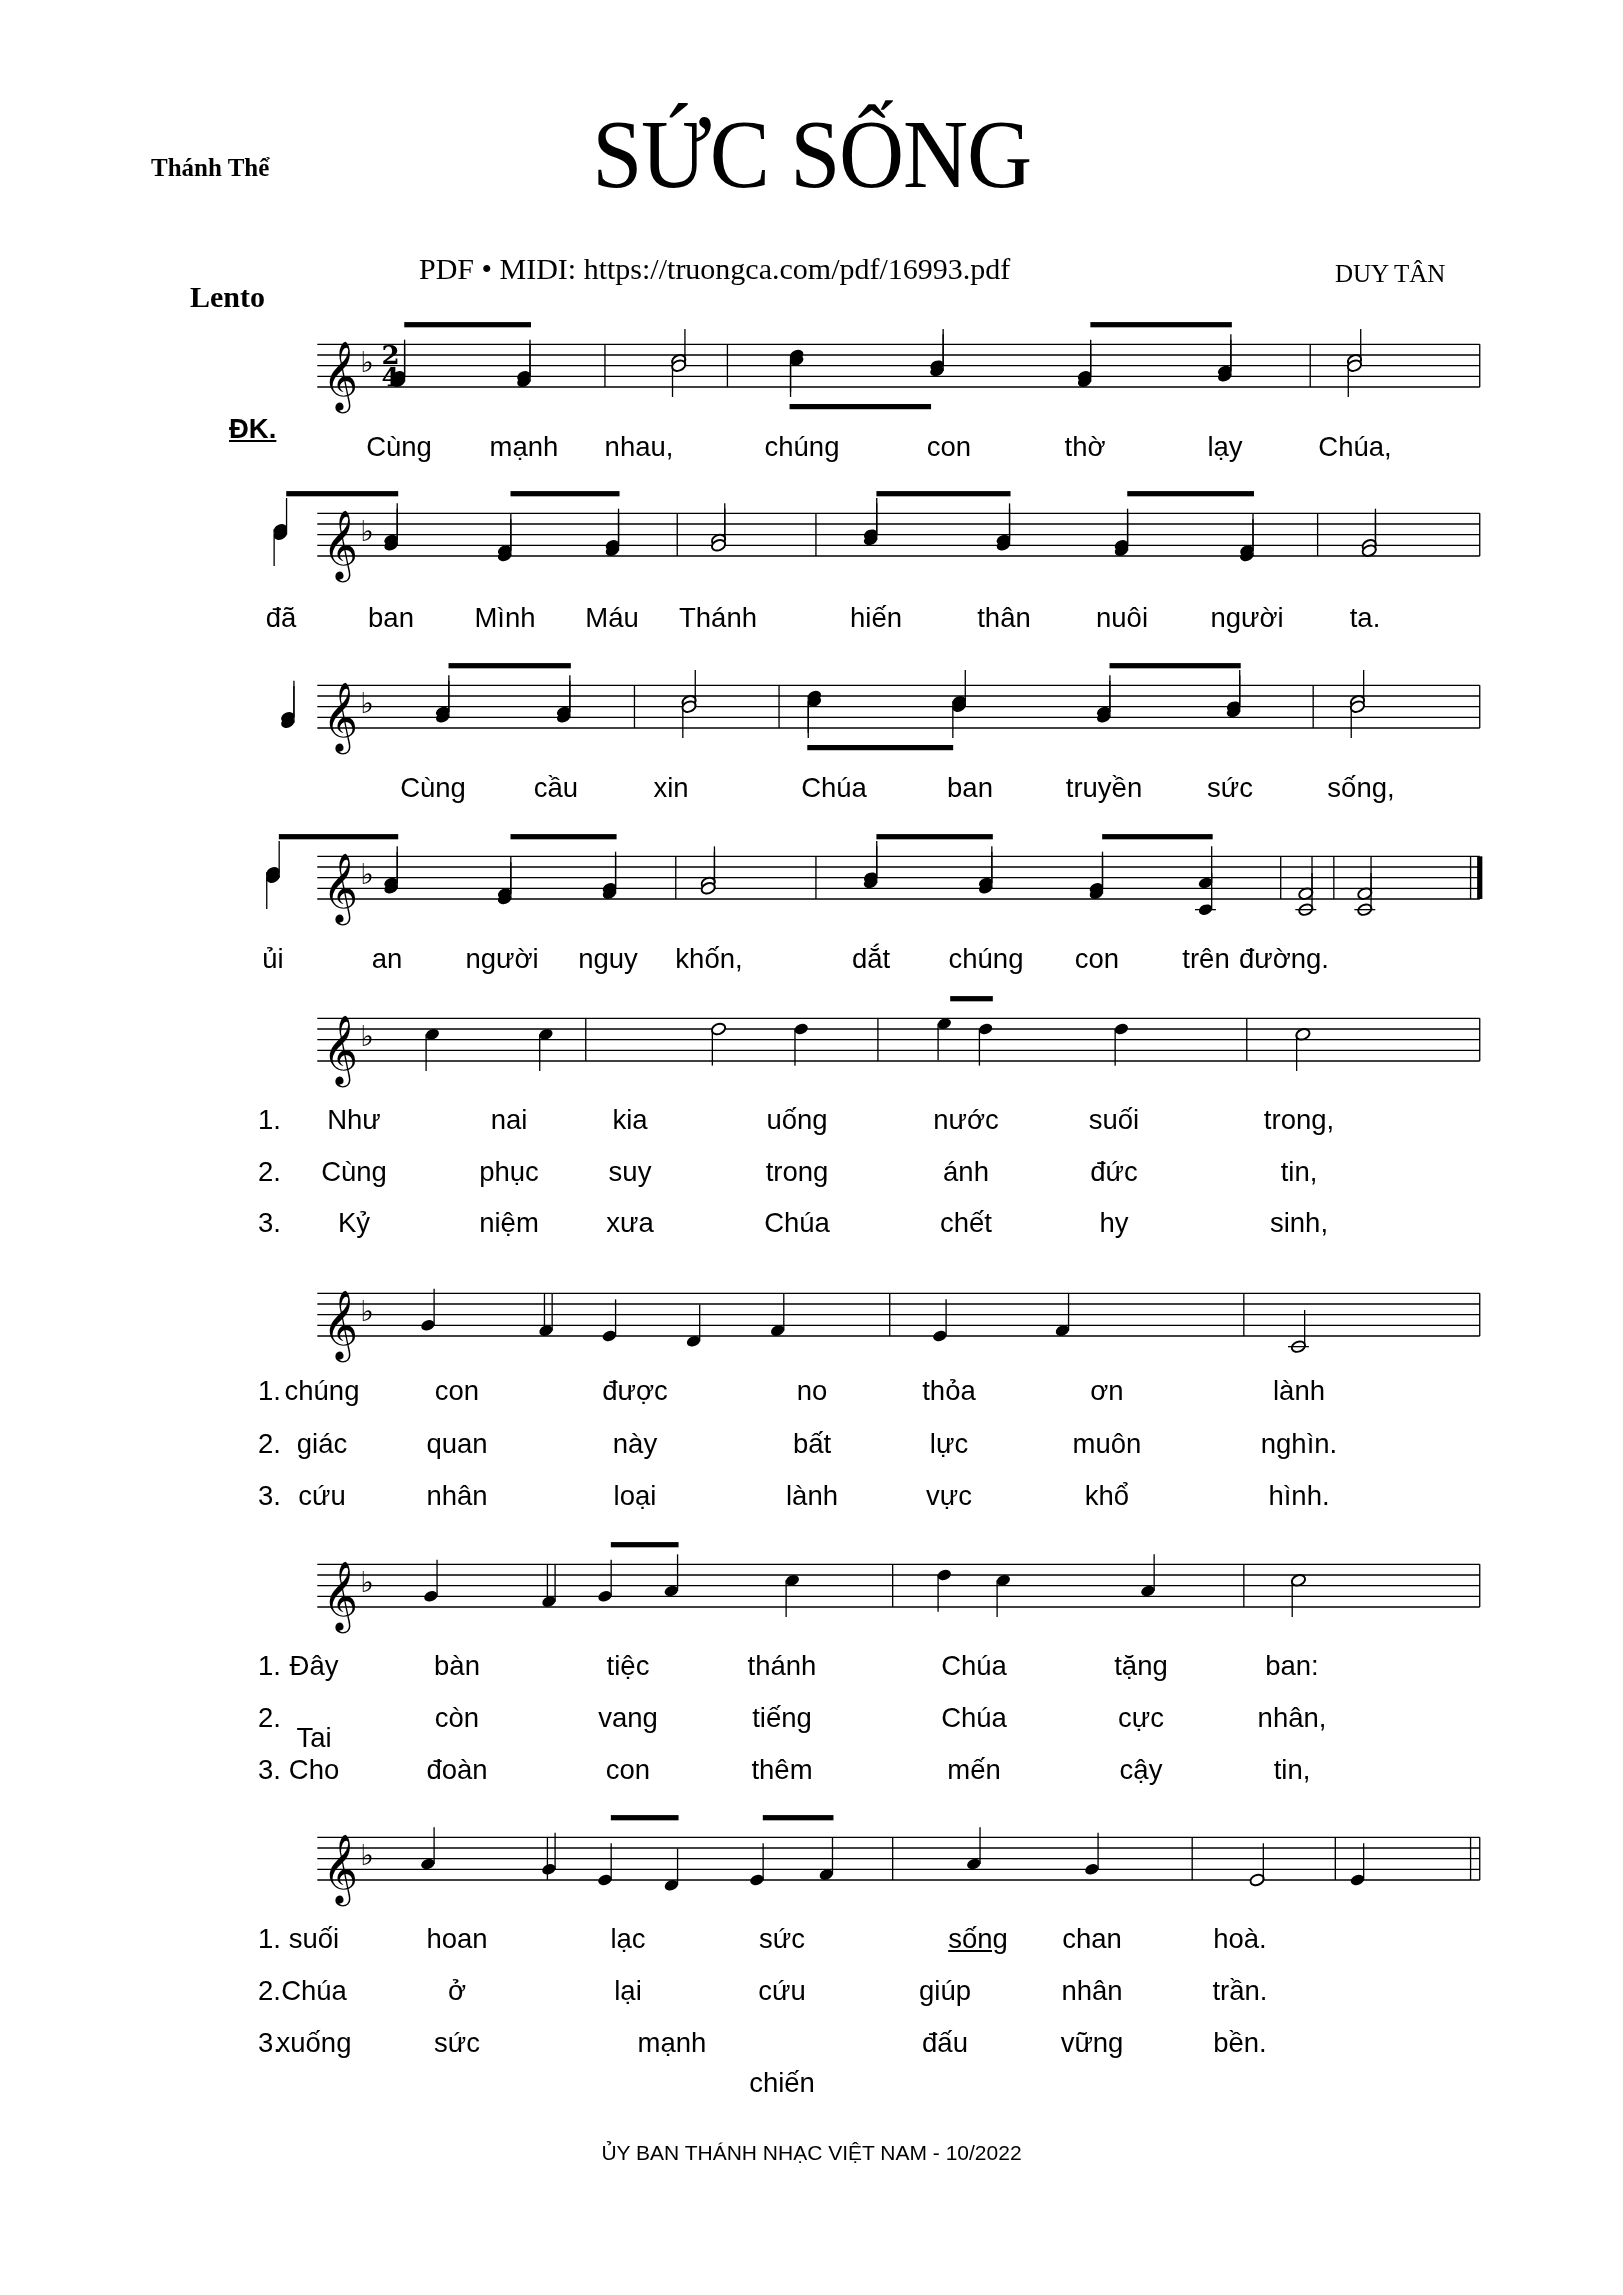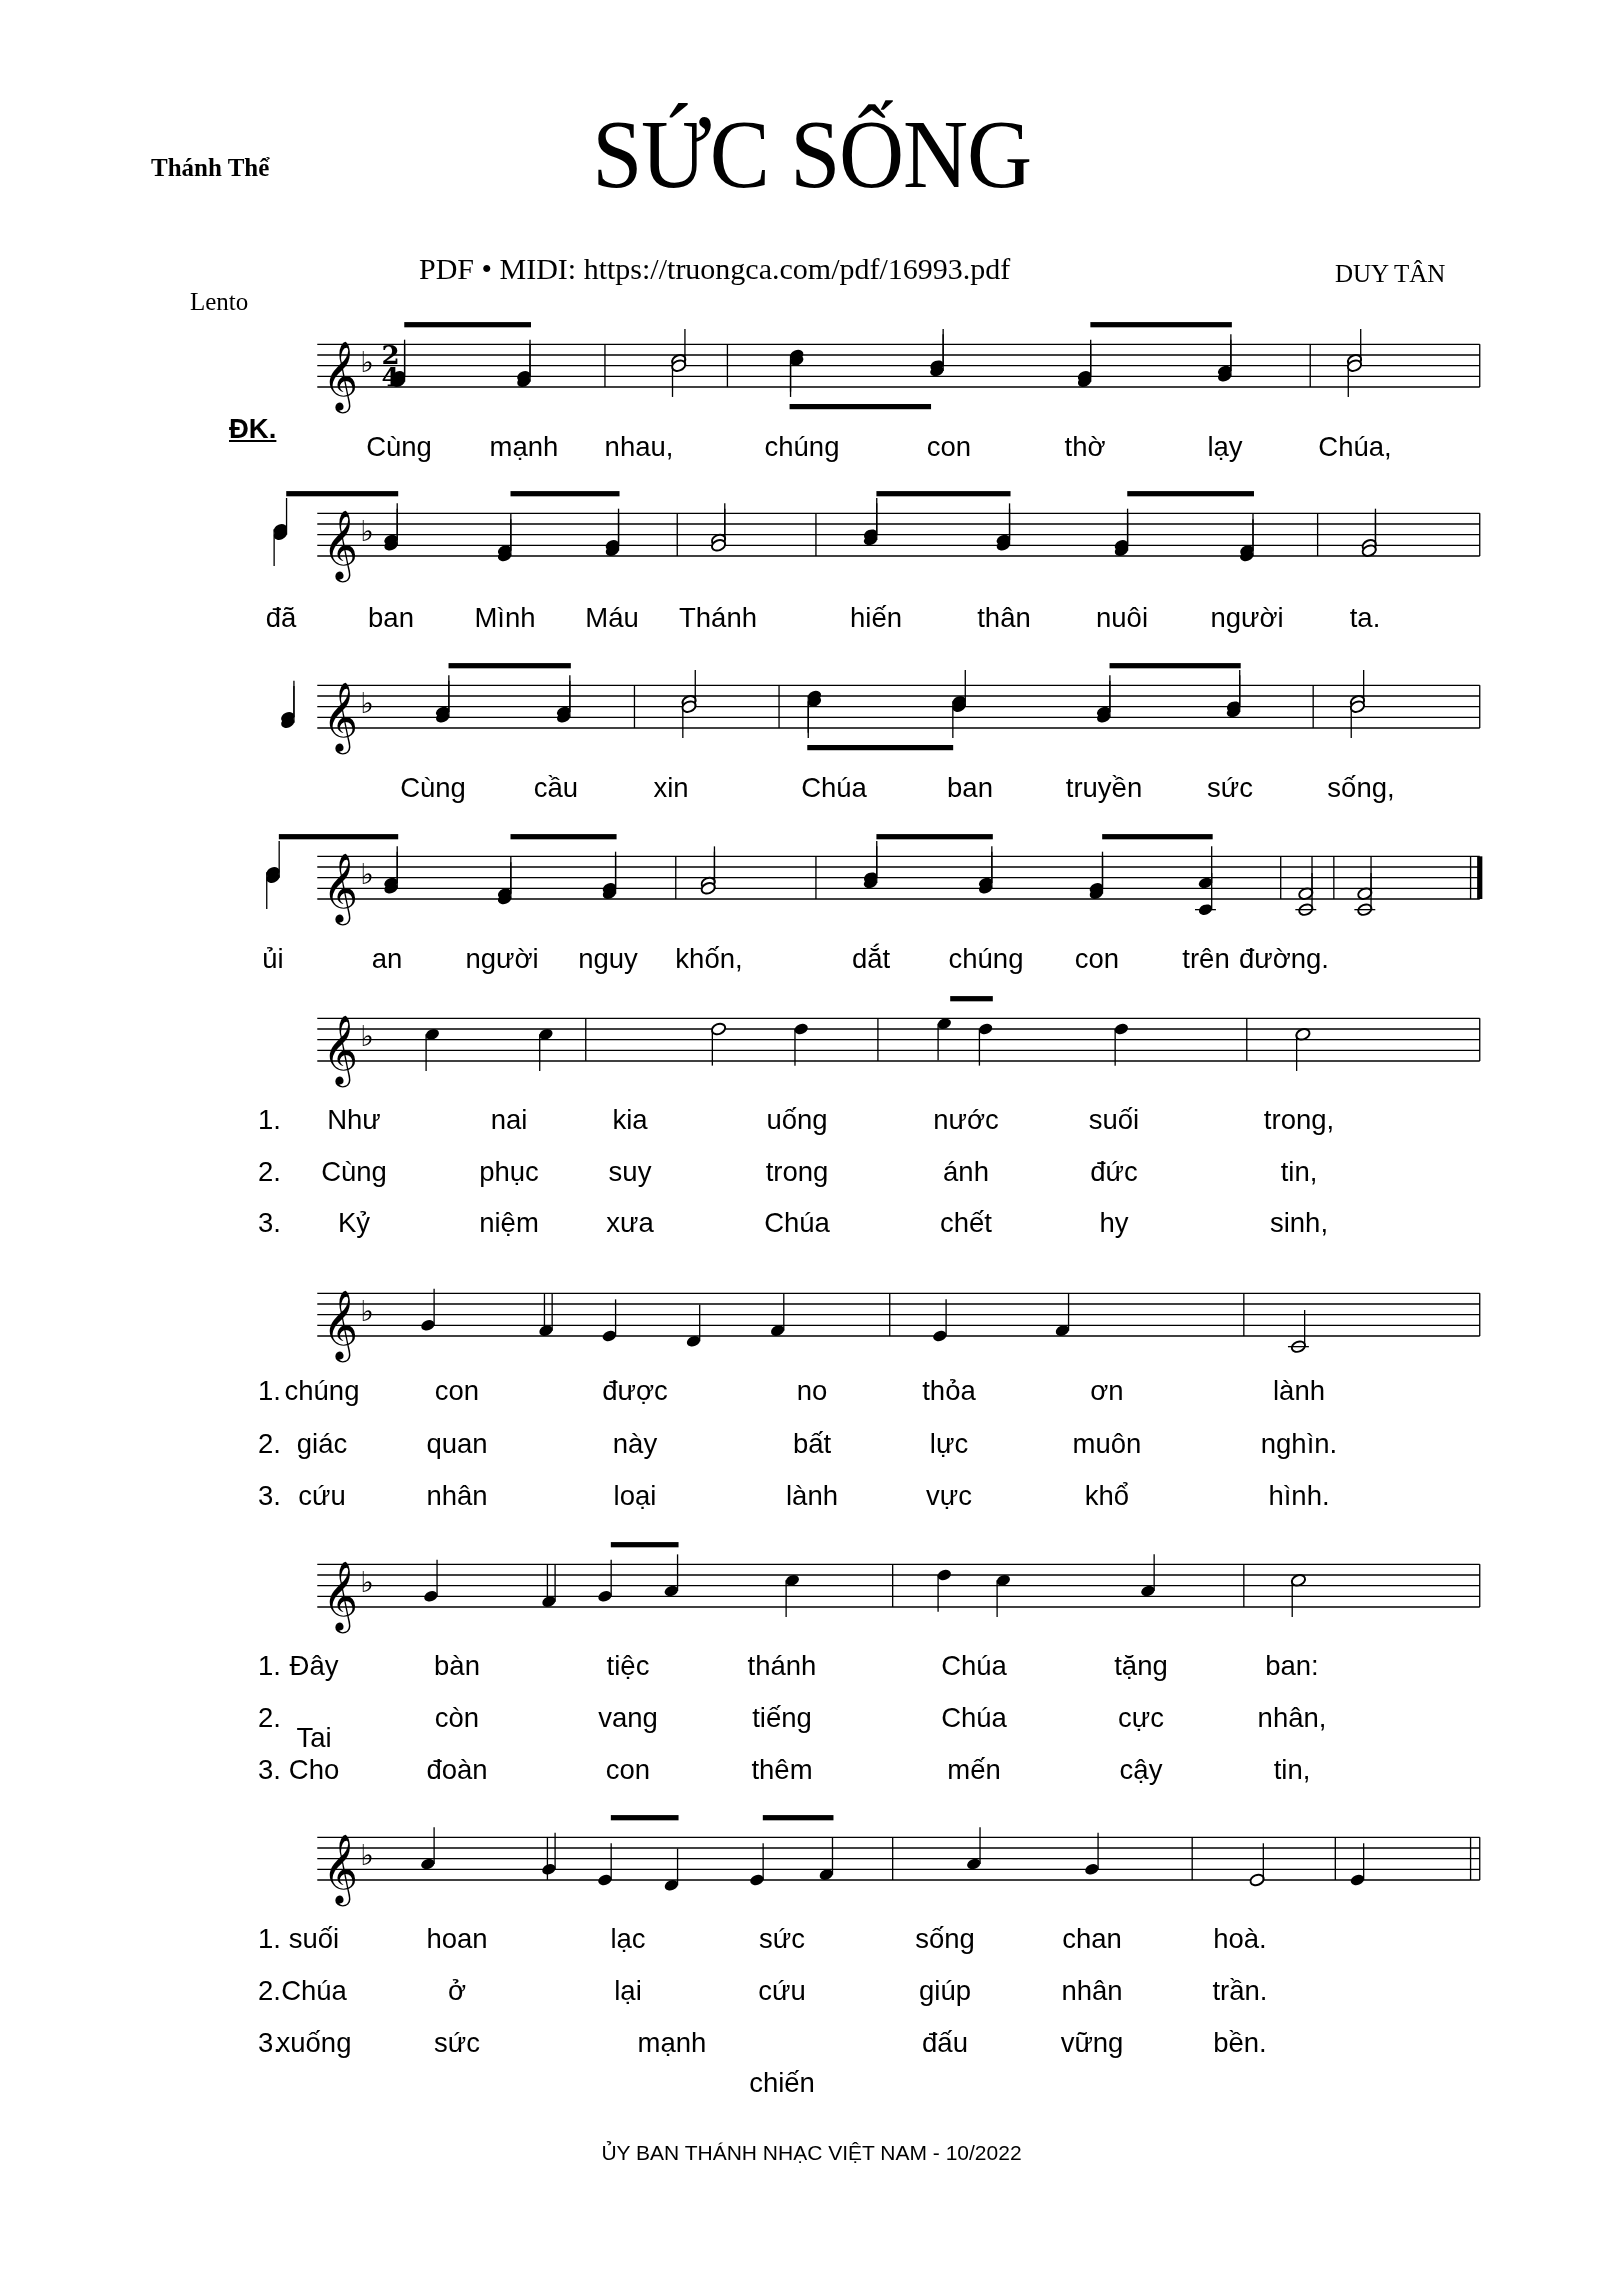--- a/index.html
+++ b/index.html
@@ -4,21 +4,21 @@
 <style>
   html, body { margin:0; padding:0; background:#ffffff; }
   body { width:1623px; height:2295px; position:relative; overflow:hidden; color:#000; }
   .abs { position:absolute; }
   .serif { font-family: "Liberation Serif", "DejaVu Serif", serif; }
   .sans { font-family: "Liberation Sans", "DejaVu Sans", sans-serif; }
   .title { left:0; width:1623px; top:98px; text-align:center; font-size:98px; font-weight:normal; letter-spacing:-1.3px; transform:scaleX(0.92); }
   .category { left:151px; top:154px; font-size:25px; font-weight:bold; }
   .link { left:419px; top:252px; font-size:30px; }
   .composer { left:1335px; top:260px; font-size:25px; }
-  .tempo { left:190px; top:288px; font-size:25px; }
+  .tempo { left:190px; top:280px; font-size:30px;font-weight:bold; }
   .lyric { font-size:27.5px; transform:translateX(-50%); white-space:nowrap; }
   .lyric.left { transform:none; }
   .lyric.bold { font-weight:bold; }
   .footer { left:0; width:1623px; top:2141px; text-align:center; font-size:21px; }
   svg.staff { position:absolute; left:0; overflow:visible; }
 </style>
 </head>
 <body>
 
 <div class="abs serif category">Thánh Thể</div>
@@ -492,21 +492,21 @@
     <div class="abs sans lyric" style="left: 628px; top: 1754px;">con</div>
     <div class="abs sans lyric" style="left: 782px; top: 1754px;">thêm</div>
     <div class="abs sans lyric" style="left: 974px; top: 1754px;">mến</div>
     <div class="abs sans lyric" style="left: 1141px; top: 1754px;">cậy</div>
     <div class="abs sans lyric" style="left: 1292px; top: 1754px;">tin,</div>
     <div class="abs sans lyric left" style="left: 258px; top: 1923px;">1.</div>
     <div class="abs sans lyric" style="left: 314px; top: 1923px;">suối</div>
     <div class="abs sans lyric" style="left: 457px; top: 1923px;">hoan</div>
     <div class="abs sans lyric" style="left: 628px; top: 1923px;">lạc</div>
     <div class="abs sans lyric" style="left: 782px; top: 1923px;">sức</div>
-    <div class="abs sans lyric" style="left: 945px; top: 1923px;">sống</div>
+    <div class="abs sans lyric" style="left: 978px; top: 1923px; text-decoration: underline;">sống</div>
     <div class="abs sans lyric" style="left: 1092px; top: 1923px;">chan</div>
     <div class="abs sans lyric" style="left: 1240px; top: 1923px;">hoà.</div>
     <div class="abs sans lyric left" style="left: 258px; top: 1975px;">2.</div>
     <div class="abs sans lyric" style="left: 314px; top: 1975px;">Chúa</div>
     <div class="abs sans lyric" style="left: 457px; top: 1975px;">ở</div>
     <div class="abs sans lyric" style="left: 628px; top: 1975px;">lại</div>
     <div class="abs sans lyric" style="left: 782px; top: 1975px;">cứu</div>
     <div class="abs sans lyric" style="left: 945px; top: 1975px;">giúp</div>
     <div class="abs sans lyric" style="left: 1092px; top: 1975px;">nhân</div>
     <div class="abs sans lyric" style="left: 1240px; top: 1975px;">trần.</div>

